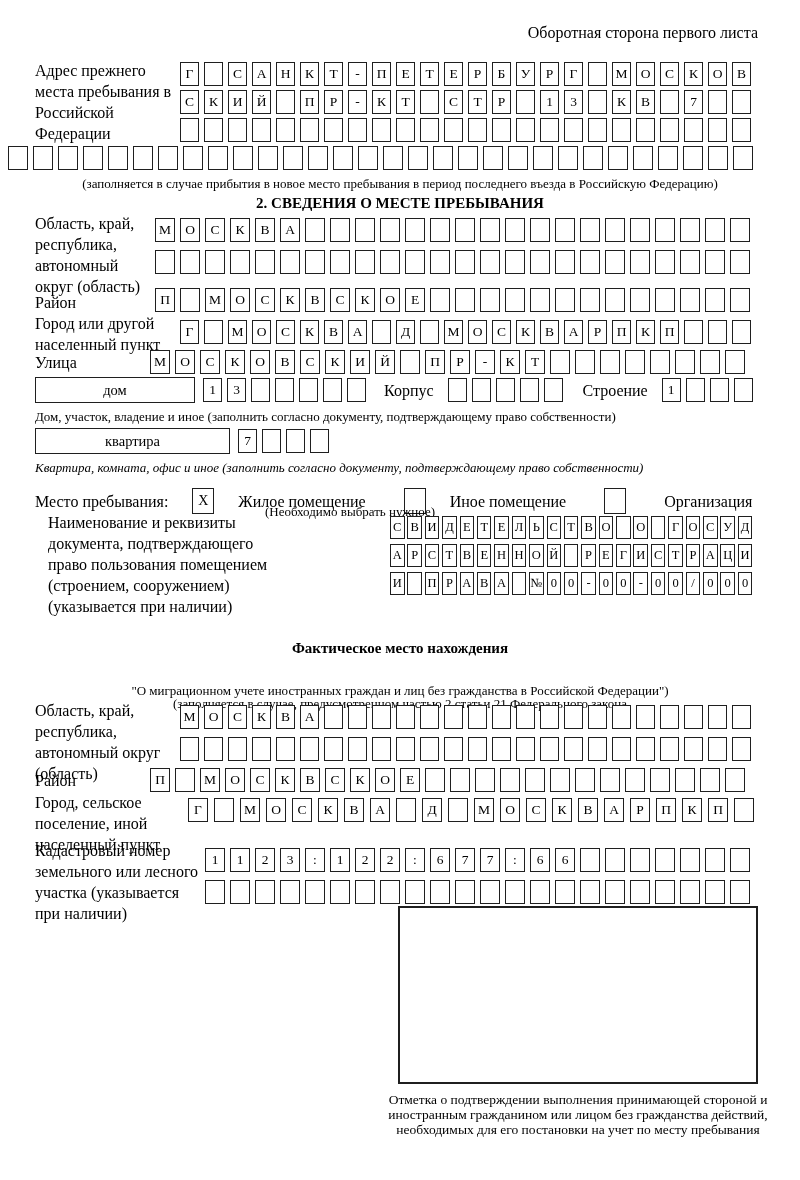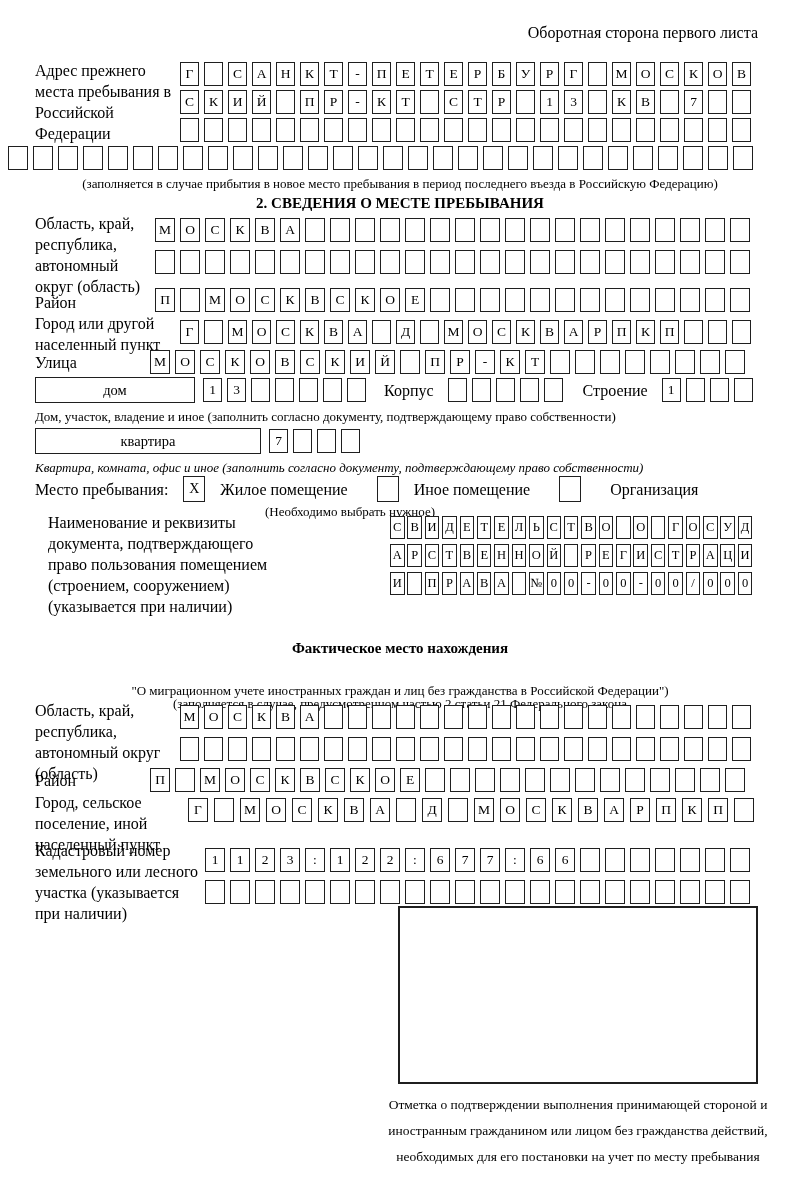--- a/index.html
+++ b/index.html
@@ -313,31 +313,31 @@
   <div class="cellrow r24">
       <span class="cell">1</span>
       <span class="cell"></span>
       <span class="cell"></span>
       <span class="cell"></span>
     </div>
 </div>
 <div class="abs note" style="top:408px; left:35px;">Дом, участок, владение и иное (заполнить согласно документу, подтверждающему право собственности)</div>
 
 <div class="abs inline" style="top:428px; left:35px; gap:8px;">
-  <div class="bigfield" style="width:226px;">квартира</div>
+  <div class="bigfield" style="width:195px;">квартира</div>
   <div class="cellrow r24">
       <span class="cell">7</span>
       <span class="cell"></span>
       <span class="cell"></span>
       <span class="cell"></span>
     </div>
 </div>
 <div class="abs note" style="top:459px; left:35px;font-style:italic;">Квартира, комната, офис и иное (заполнить согласно документу, подтверждающему право собственности)</div>
 
-<div class="abs inline" style="top:476px; left:35px; gap:15px;">
+<div class="abs inline" style="top:488px; left:35px; gap:24px;">
   <div class="lbl">Место пребывания:</div>
   <div class="chk">X</div>
   <div class="lbl">Жилое помещение</div>
   <div class="chk" style="margin-left:14px;"></div>
   <div class="lbl">Иное помещение</div>
   <div class="chk" style="margin-left:14px;"></div>
   <div class="lbl" style="margin-left:14px;">Организация</div>
 </div>
 <div class="abs note" style="top:503px; left:0; width:700px; text-align:center;">(Необходимо выбрать нужное)</div>
 
@@ -568,13 +568,13 @@
     <span class="cell"></span>
     <span class="cell"></span>
     <span class="cell"></span>
     <span class="cell"></span>
     <span class="cell"></span>
     <span class="cell"></span>
     <span class="cell"></span>
   </div>
 
 <div class="abs stampbox" style="top:906px; left:398px; width:360px; height:178px;"></div>
-<div class="abs" style="top:1092px; left:385px; width:386px; text-align:center; font-size:13.5px; line-height:26px;">Отметка о подтверждении выполнения принимающей стороной и иностранным гражданином или лицом без гражданства действий, необходимых для его постановки на учет по месту пребывания</div>
+<div class="abs" style="top:1092px; left:385px; width:386px; text-align:center; font-size:13.5px; line-height:15px;">Отметка о подтверждении выполнения принимающей стороной и иностранным гражданином или лицом без гражданства действий, необходимых для его постановки на учет по месту пребывания</div>
 
 </body></html>

